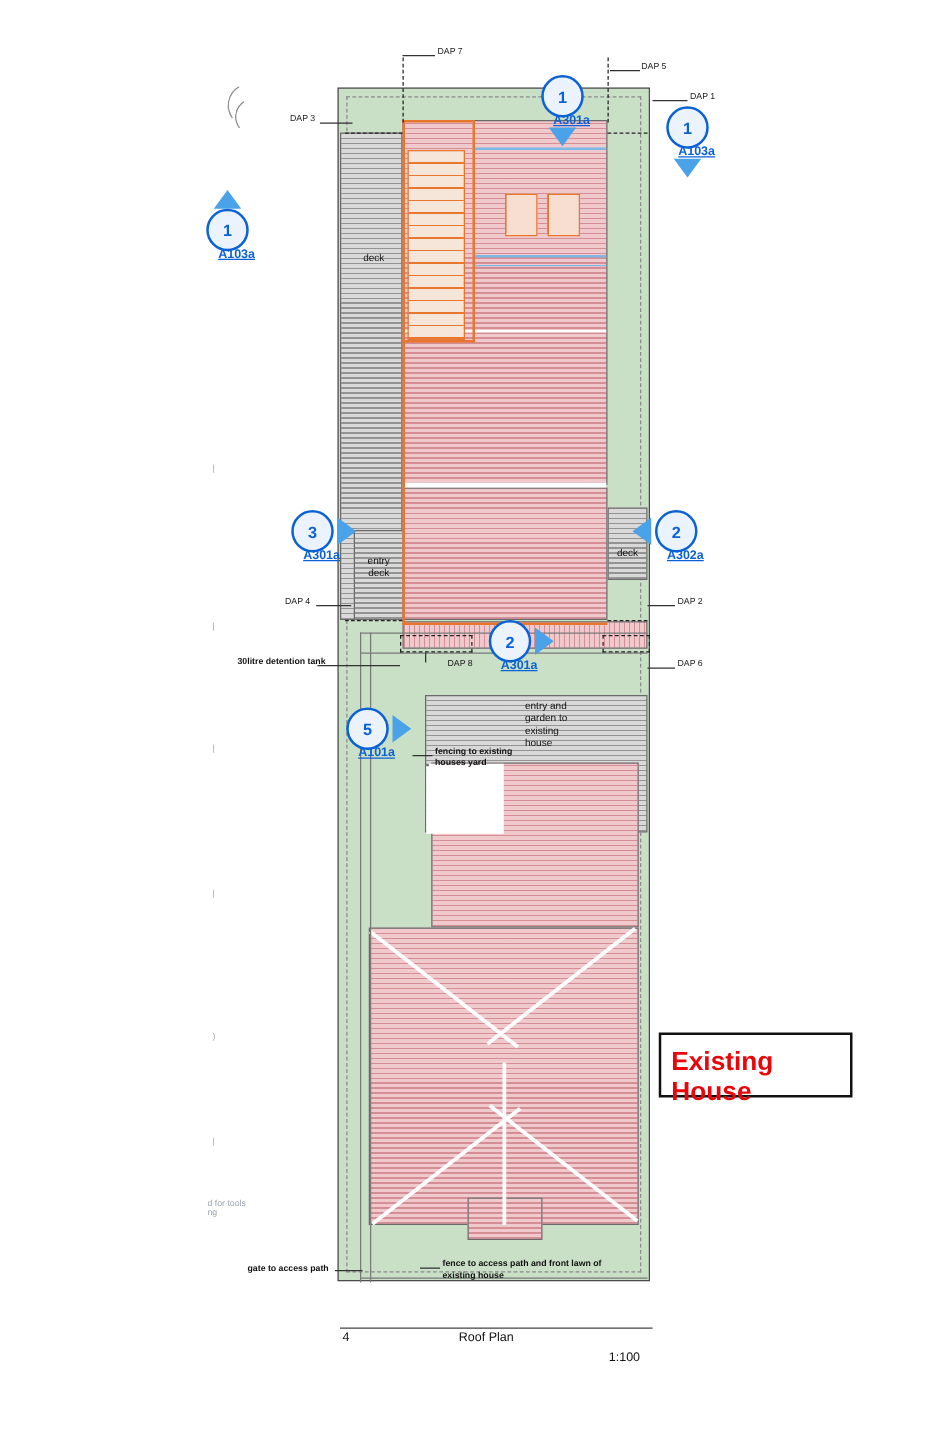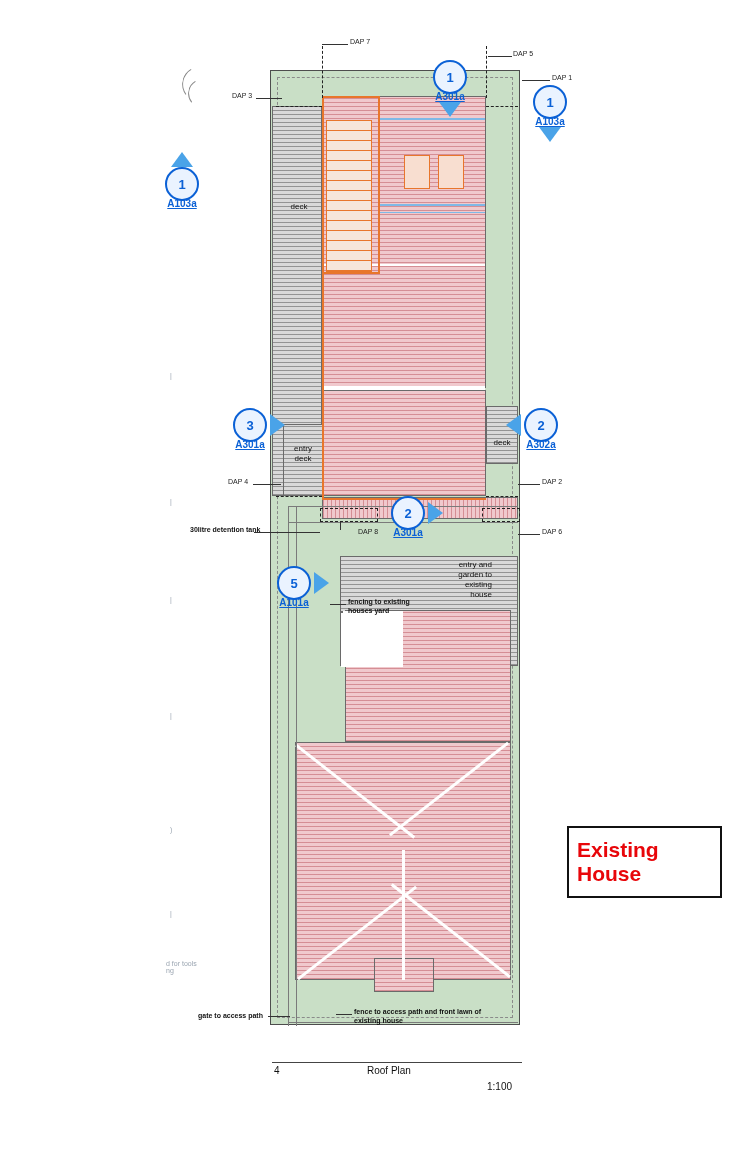--- a/index.html
+++ b/index.html
@@ -56,21 +56,21 @@
   #sky1{left:404px;top:155px;}
   #sky2{left:438px;top:155px;}
 
   .hip{position:absolute;background:#ffffff;transform-origin:0 0;height:3px;}
 
   
   .callout{position:absolute;width:44px;}
   .callout .circ{width:30px;height:30px;border-radius:50%;border:2px solid #0b61d6;
       background:#eaf3ff;color:#0b61d6;font-weight:bold;font-size:13px;
       display:flex;align-items:center;justify-content:center;margin:0 auto;}
-  .callout .sht{text-align:center;font-size:10px;font-weight:bold;color:#0b61d6;
+  .callout .sht{text-align:right;font-size:10px;font-weight:bold;color:#0b61d6;
       text-decoration:underline;margin-top:-3px;}
   .callout .tri{width:0;height:0;margin:0 auto;}
   .tri-down{border-left:11px solid transparent;border-right:11px solid transparent;
       border-top:15px solid #4aa3e8;}
   .tri-up{border-left:11px solid transparent;border-right:11px solid transparent;
       border-bottom:15px solid #4aa3e8;}
   .tri-left{border-top:11px solid transparent;border-bottom:11px solid transparent;
       border-right:15px solid #4aa3e8;}
   .tri-right{border-top:11px solid transparent;border-bottom:11px solid transparent;
       border-left:15px solid #4aa3e8;}
@@ -80,21 +80,21 @@
   .dap{position:absolute;font-size:7px;color:#222;white-space:nowrap;}
   .note{position:absolute;font-size:7px;font-weight:bold;color:#111;line-height:1.25;}
   .lbl{position:absolute;font-size:8px;color:#111;line-height:1.25;text-align:center;}
   .faint{position:absolute;font-size:7px;color:#9aa5b1;}
   .leader{position:absolute;background:#333;height:1px;}
 
   
   .redbox{position:absolute;border:2px solid #111;background:#fff;
      color:#e8060a;font-weight:bold;line-height:1.16;}
   #box-second{left:527px;top:172px;width:155px;height:188px;font-size:21px;padding:10px 0 0 8px;box-sizing:border-box;}
-  #box-existing{left:527px;top:826px;width:155px;height:72px;font-size:21px;padding:10px 0 10px 8px;box-sizing:border-box;margin-left:40px;}
+  #box-existing{left:527px;top:826px;width:155px;height:52px;font-size:21px;padding:10px 0 10px 8px;box-sizing:border-box;}
 
   
   .titlebar{position:absolute;left:272px;top:1062px;width:250px;height:18px;}
   .titlebar .tline{position:absolute;left:0;top:0;width:250px;height:1px;background:#444;}
   .titlebar .num{position:absolute;left:2px;top:3px;font-size:10px;}
   .titlebar .ttl{position:absolute;left:95px;top:3px;font-size:10px;}
   .titlebar .scale{position:absolute;left:215px;top:19px;font-size:10px;}
 
   
   .arc{position:absolute;border:1px solid #8a8a8a;border-radius:50%;
@@ -237,21 +237,21 @@
   <div class="dap" style="left:358px;top:528px;">DAP 8</div>
   <div class="leader" style="left:340px;top:522px;width:1px;height:8px;"></div>
 
   <div class="dap" style="left:542px;top:528px;">DAP 6</div>
   <div class="leader" style="left:518px;top:534px;width:22px;"></div>
 
   <div class="lbl" style="left:282px;top:202px;width:34px;">deck</div>
   <div class="lbl" style="left:282px;top:444px;width:42px;white-space:pre-line;"><span>entry
 deck</span></div>
   <div class="lbl" style="left:488px;top:438px;width:28px;">deck</div>
-  <div class="lbl" style="left:420px;top:560px;width:72px;text-align:right;white-space:pre-line;"><span>entry and
+  <div class="lbl" style="left:420px;top:560px;width:72px;text-align:left;white-space:pre-line;"><span>entry and
 garden to
 existing
 house</span></div>
 
   <div class="note" style="left:190px;top:526px;">30litre detention tank</div>
   <div class="leader" style="left:254px;top:532px;width:66px;"></div>
 
   <div class="note" style="left:348px;top:598px;white-space:pre-line;"><span>fencing to existing
 houses yard</span></div>
   <div class="leader" style="left:330px;top:604px;width:16px;"></div>

